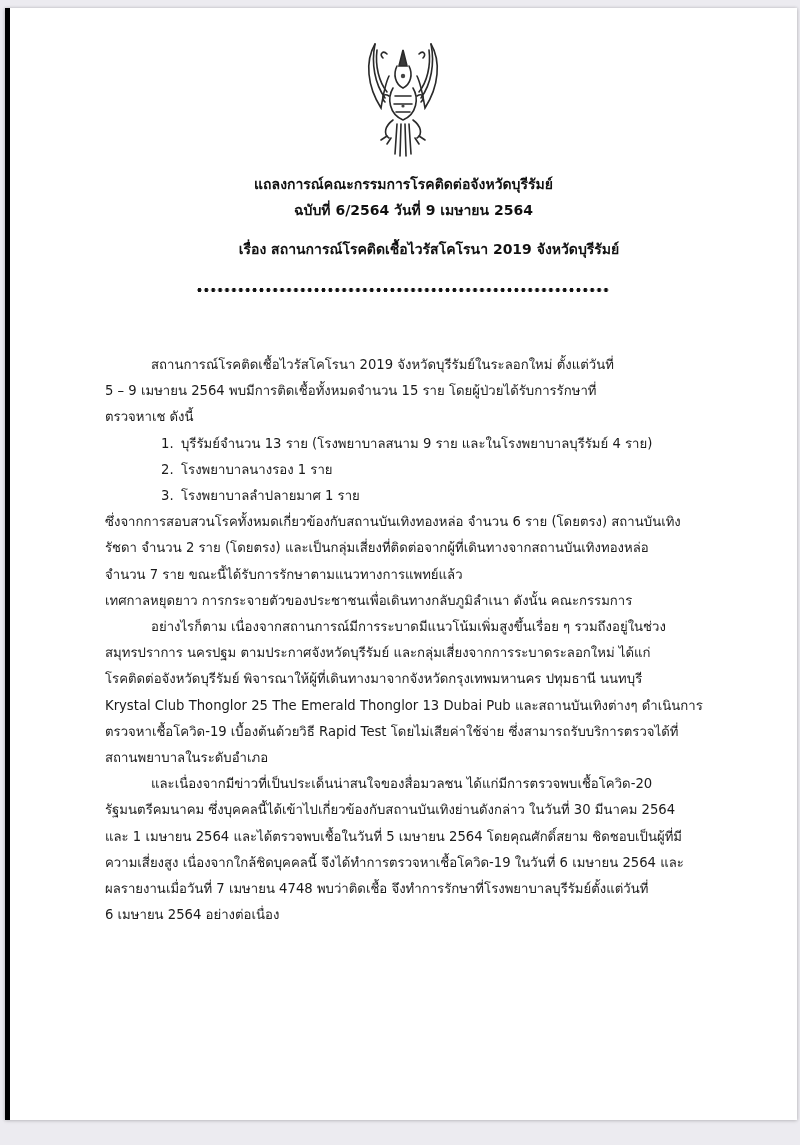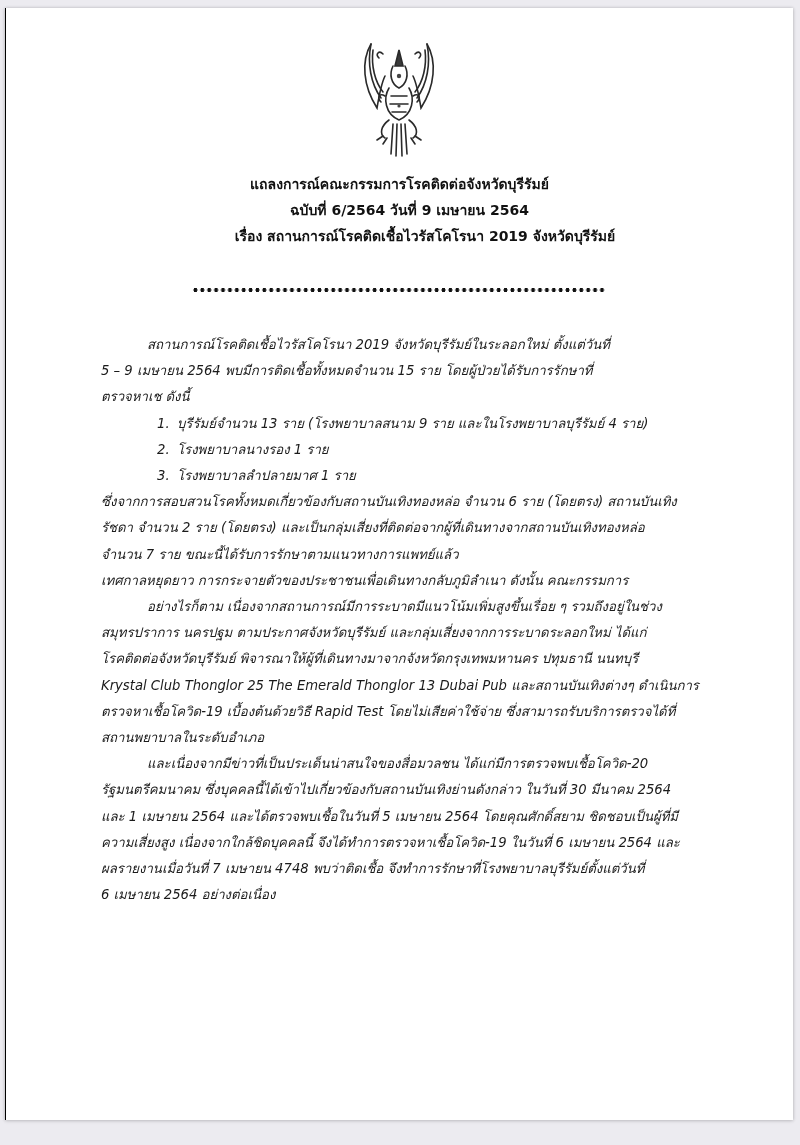--- a/index.html
+++ b/index.html
@@ -16,42 +16,42 @@
     color: #1a1a1a;
   }
   .page {
     position: absolute;
     left: 5px;
     top: 8px;
     width: 787px;
     height: 1112px;
     background: #ffffff;
     box-shadow: 0 0 3px rgba(0,0,0,0.18), 0 1px 4px rgba(0,0,0,0.12);
-    border-left: 1px solid #000000;
+    border-left: 5px solid #000000;
   }
   .emblem {
     position: absolute;
     left: 343px;
     top: 28px;
     width: 100px;
     height: 125px;
   }
   .heading {
     position: absolute;
     left: 0;
     width: 787px;
     text-align: center;
     font-weight: bold;
     font-size: 14px;
     line-height: 20px;
     color: #111;
   }
   .heading .line { display: block; height: 26px; }
   .heading .line.l2 { padding-left: 20px; }
-  .heading .line.l3 { padding-left: 51px; }
+  .heading .line.l3 { padding-left: 51px; margin-top: 13px; }
   .dotted {
     position: absolute;
     left: 186px;
     top: 279px;
     width: 414px;
     height: 6px;
     background-image: radial-gradient(circle, #111 1.8px, transparent 2.2px);
     background-size: 6.9px 6px;
     background-repeat: repeat-x;
   }
@@ -117,21 +117,21 @@
   </svg>
 
   <div class="heading" style="top:166px;">
     <span class="line l1">แถลงการณ์คณะกรรมการโรคติดต่อจังหวัดบุรีรัมย์</span>
     <span class="line l2">ฉบับที่ 6/2564 วันที่ 9 เมษายน 2564</span>
     <span class="line l3">เรื่อง สถานการณ์โรคติดเชื้อไวรัสโคโรนา 2019 จังหวัดบุรีรัมย์</span>
   </div>
 
   <div class="dotted"></div>
 
-  <div class="body-text" style="top:324px;font-style:italic;">
+  <div class="body-text" style="top:344px;">
 
     <p class="para">
       <span class="line" style="padding-left:46px;">สถานการณ์โรคติดเชื้อไวรัสโคโรนา 2019 จังหวัดบุรีรัมย์ในระลอกใหม่ ตั้งแต่วันที่</span>
       <span class="line">5 – 9 เมษายน 2564 พบมีการติดเชื้อทั้งหมดจำนวน 15 ราย โดยผู้ป่วยได้รับการรักษาที่</span>
       <span class="line">ตรวจหาเช ดังนี้</span>
     </p>
 
     <ul class="list">
       <li>
         <span class="num">1.</span>

